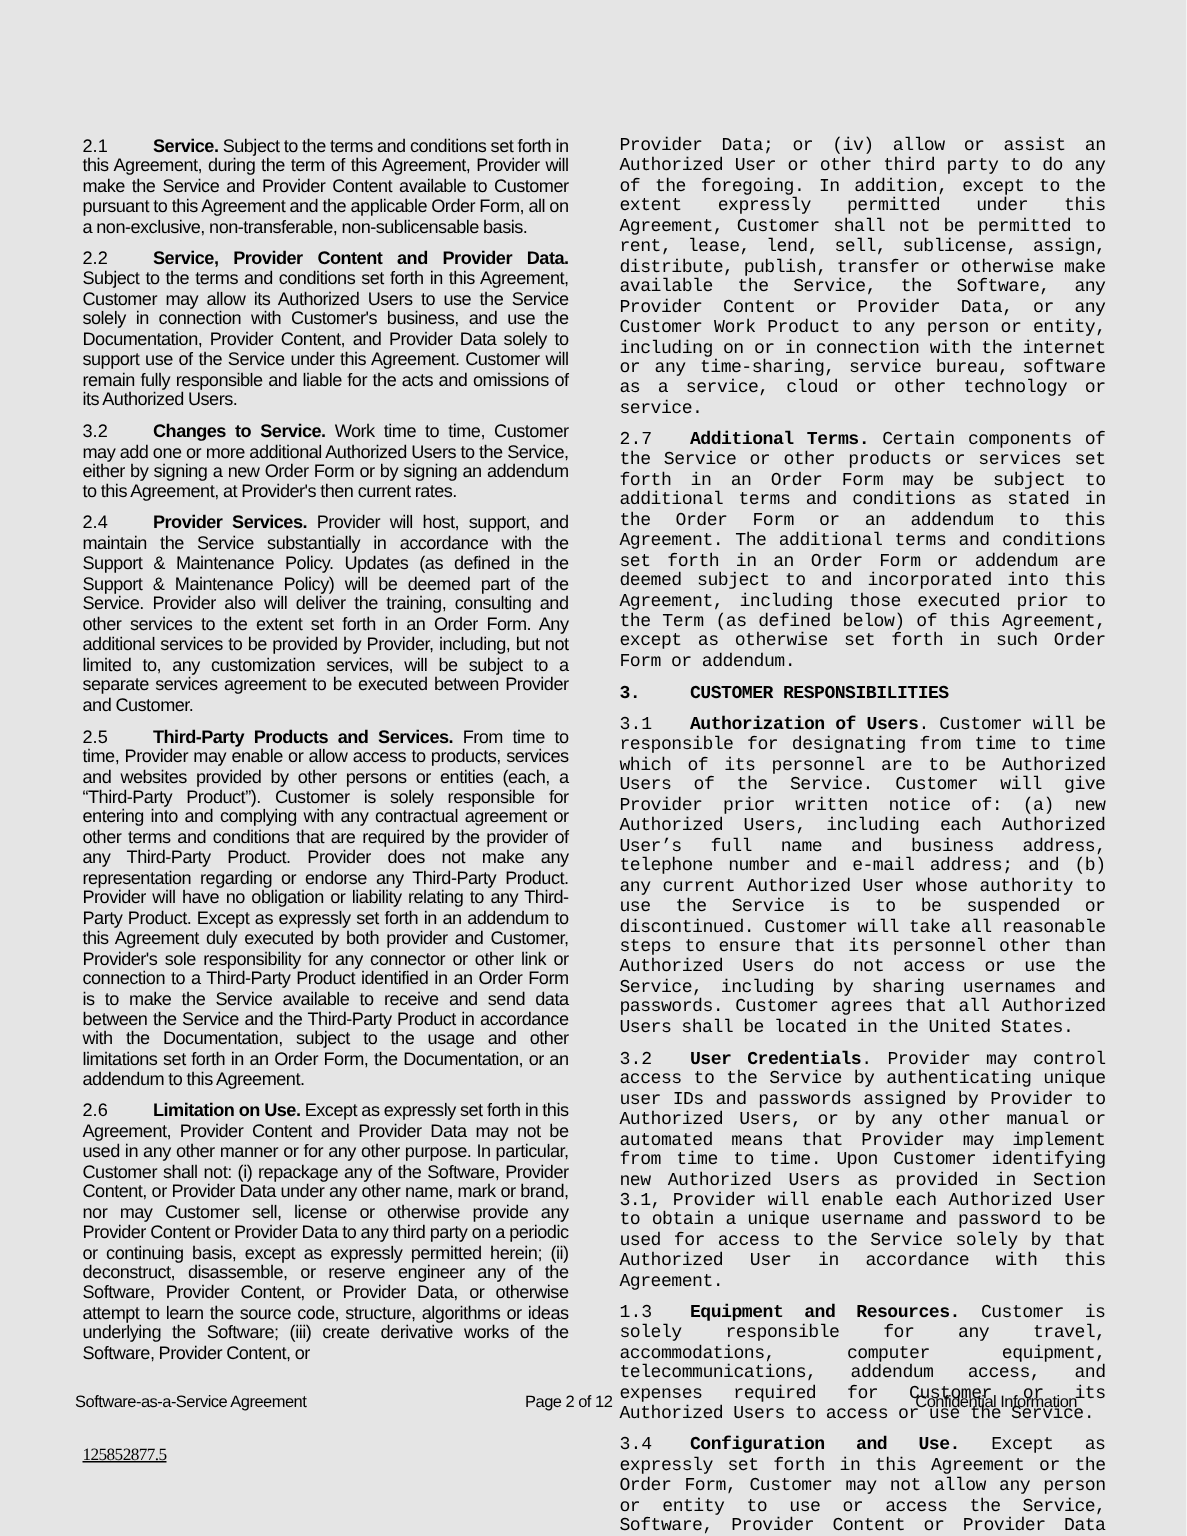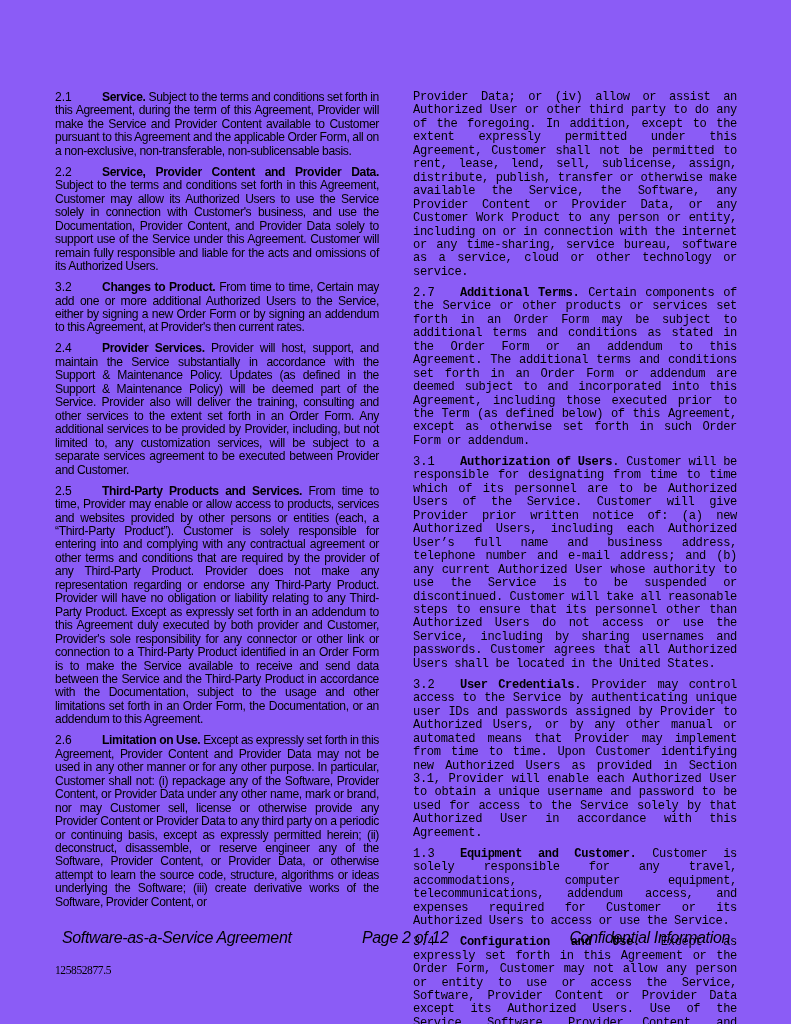--- a/index.html
+++ b/index.html
@@ -12,21 +12,21 @@
       height: 1024px;
       position: relative;
       overflow: hidden;
       color: #000000;
       font-family: "Liberation Sans", sans-serif;
     }
     .page {
       position: absolute;
       left: 0; top: 0;
       width: 791px; height: 1024px;
-      background: #8b5cf6;
+      background: #e5e5e5;
     }
     .col {
       position: absolute;
       top: 91px;
       width: 324px;
       font-size: 12.1px;
       line-height: 13.45px;
       letter-spacing: -0.35px;
       word-spacing: -0.2px;
     }
@@ -53,72 +53,73 @@
       font-weight: bold;
     }
     .section-heading .num {
       display: inline-block;
       width: 47px;
       font-weight: bold;
     }
     .footer {
       position: absolute;
       top: 929px;
-      left: 62px;
+      left: 50px;
       width: 668px;
       height: 16px;
-      font-size: 16px;
-      font-style: italic;
+      font-size: 11px;
       letter-spacing: -0.35px;
     }
     .footer .f-left { position: absolute; left: 0; top: 0; }
     .footer .f-center { position: absolute; left: 300px; top: 0; }
     .footer .f-right { position: absolute; right: 0; top: 0; }
     .docid {
       position: absolute;
       top: 964px;
       left: 55px;
       font-family: "Liberation Serif", serif;
       font-size: 11.5px;
       letter-spacing: -0.4px;
+      text-decoration: underline;
     }
   </style>
 </head>
 <body>
 
 <div class="page">
 
   <div class="col col-left">
 
     <p class="para"><span class="num">2.1</span><span class="heading">Service.</span><span> Subject to the terms and conditions set forth in this Agreement, during the term of this Agreement, Provider will make the Service and Provider Content available to Customer pursuant to this Agreement and the applicable Order Form, all on a non-exclusive, non-transferable, non-sublicensable basis.</span></p>
 
     <p class="para"><span class="num">2.2</span><span class="heading">Service, Provider Content and Provider Data.</span><span> Subject to the terms and conditions set forth in this Agreement, Customer may allow its Authorized Users to use the Service solely in connection with Customer's business, and use the Documentation, Provider Content, and Provider Data solely to support use of the Service under this Agreement. Customer will remain fully responsible and liable for the acts and omissions of its Authorized Users.</span></p>
 
-    <p class="para"><span class="num">3.2</span><span class="heading">Changes to Product.</span><span>  From time to time, Certain may add one or more additional Authorized Users to the Service, either by signing a new Order Form or by signing an addendum to this Agreement, at Provider's then current rates.</span></p>
+    <p class="para"><span class="num">3.2</span><span class="heading">Changes to Service.</span><span>  Work time to time, Customer may add one or more additional Authorized Users to the Service, either by signing a new Order Form or by signing an addendum to this Agreement, at Provider's then current rates.</span></p>
 
     <p class="para"><span class="num">2.4</span><span class="heading">Provider Services.</span><span> Provider will host, support, and maintain the Service substantially in accordance with the Support &amp; Maintenance Policy.  Updates (as defined in the Support &amp; Maintenance Policy) will be deemed part of the Service. Provider also will deliver the training, consulting and other services to the extent set forth in an Order Form.  Any additional services to be provided by Provider, including, but not limited to, any customization services, will be subject to a separate services agreement to be executed between Provider and Customer.</span></p>
 
     <p class="para"><span class="num">2.5</span><span class="heading">Third-Party Products and Services.</span><span> From time to time, Provider may enable or allow access to products, services and websites provided by other persons or entities (each, a “</span><span class="defterm">Third-Party Product</span><span>”). Customer is solely responsible for entering into and complying with any contractual agreement or other terms and conditions that are required by the provider of any Third-Party Product. Provider does not make any representation regarding or endorse any Third-Party Product. Provider will have no obligation or liability relating to any Third-Party Product.  Except as expressly set forth in an addendum to this Agreement duly executed by both provider and Customer, Provider's sole responsibility for any connector or other link or connection to a Third-Party Product identified in an Order Form is to make the Service available to receive and send data between the Service and the Third-Party Product in accordance with the Documentation, subject to the usage and other limitations set forth in an Order Form, the Documentation, or an addendum to this Agreement.</span></p>
 
     <p class="para"><span class="num">2.6</span><span class="heading">Limitation on Use.</span><span>  Except as expressly set forth in this Agreement, Provider Content and Provider Data may not be used in any other manner or for any other purpose.  In particular, Customer shall not: (i) repackage any of the Software, Provider Content, or Provider Data under any other name, mark or brand, nor may Customer sell, license or otherwise provide any Provider Content or Provider Data to any third party on a periodic or continuing basis, except as expressly permitted herein; (ii) deconstruct, disassemble, or reserve engineer any of the Software, Provider Content, or Provider Data, or otherwise attempt to learn the source code, structure, algorithms or ideas underlying the Software; (iii) create derivative works of the Software, Provider Content, or</span></p>
 
   </div>
 
   <div class="col col-right">
 
     <p class="para"><span>Provider Data; or (iv) allow or assist an Authorized User or other third party to do any of the foregoing. In addition, except to the extent expressly permitted under this Agreement, Customer shall not be permitted to rent, lease, lend, sell, sublicense, assign, distribute, publish, transfer or otherwise make available the Service, the Software, any Provider Content or Provider Data, or any Customer Work Product to any person or entity, including on or in connection with the internet or any time-sharing, service bureau, software as a service, cloud or other technology or service.</span></p>
 
     <p class="para"><span class="num">2.7</span><span class="heading">Additional Terms.</span><span> Certain components of the Service or other products or services set forth in an Order Form may be subject to additional terms and conditions as stated in the Order Form or an addendum to this Agreement. The additional terms and conditions set forth in an Order Form or addendum are deemed subject to and incorporated into this Agreement, including those executed prior to the Term (as defined below) of this Agreement, except as otherwise set forth in such Order Form or addendum.</span></p>
 
+    <p class="section-heading"><span class="num">3.</span><span>CUSTOMER RESPONSIBILITIES</span></p>
 
     <p class="para"><span class="num">3.1</span><span class="heading">Authorization of Users</span><span>.  Customer will be responsible for designating from time to time which of its personnel are to be Authorized Users of the Service.  Customer will give Provider prior written notice of: (a) new Authorized Users, including each Authorized User’s full name and business address, telephone number and e-mail address; and (b) any current Authorized User whose authority to use the Service is to be suspended or discontinued.  Customer will take all reasonable steps to ensure that its personnel other than Authorized Users do not access or use the Service, including by sharing usernames and passwords.  Customer agrees that all Authorized Users shall be located in the United States.</span></p>
 
     <p class="para"><span class="num">3.2</span><span class="heading">User Credentials</span><span>.  Provider may control access to the Service by authenticating unique user IDs and passwords assigned by Provider to Authorized Users, or by any other manual or automated means that Provider may implement from time to time.  Upon Customer identifying new Authorized Users as provided in Section 3.1, Provider will enable each Authorized User to obtain a unique username and password to be used for access to the Service solely by that Authorized User in accordance with this Agreement.</span></p>
 
-    <p class="para"><span class="num">1.3</span><span class="heading">Equipment and Customer.</span><span> Customer is solely responsible for any travel, accommodations, computer equipment, telecommunications, addendum access, and expenses required for Customer or its Authorized Users to access or use the Service.</span></p>
+    <p class="para"><span class="num">1.3</span><span class="heading">Equipment and Resources.</span><span> Customer is solely responsible for any travel, accommodations, computer equipment, telecommunications, addendum access, and expenses required for Customer or its Authorized Users to access or use the Service.</span></p>
 
     <p class="para"><span class="num">3.4</span><span class="heading">Configuration and Use.</span><span> Except as expressly set forth in this Agreement or the Order Form, Customer may not allow any person or entity to use or access the Service, Software, Provider Content or Provider Data except its Authorized Users. Use of the Service, Software, Provider Content, and Provider Data under this Agreement is limited to the number of Authorized Users and other limitations set forth in the applicable Order Form or Documentation. Customer agrees to require all Authorized Users to agree to the Authorized User Terms of Use Policy before using or accessing the Service.  Without limitation to its other available rights and remedies, Provider reserves the right to deny service to any Authorized User who violates, or</span></p>
 
   </div>
 
   <div class="footer">
     <span class="f-left">Software-as-a-Service Agreement</span>
     <span class="f-center">Page 2 of 12</span>
     <span class="f-right">Confidential Information</span>
   </div>

